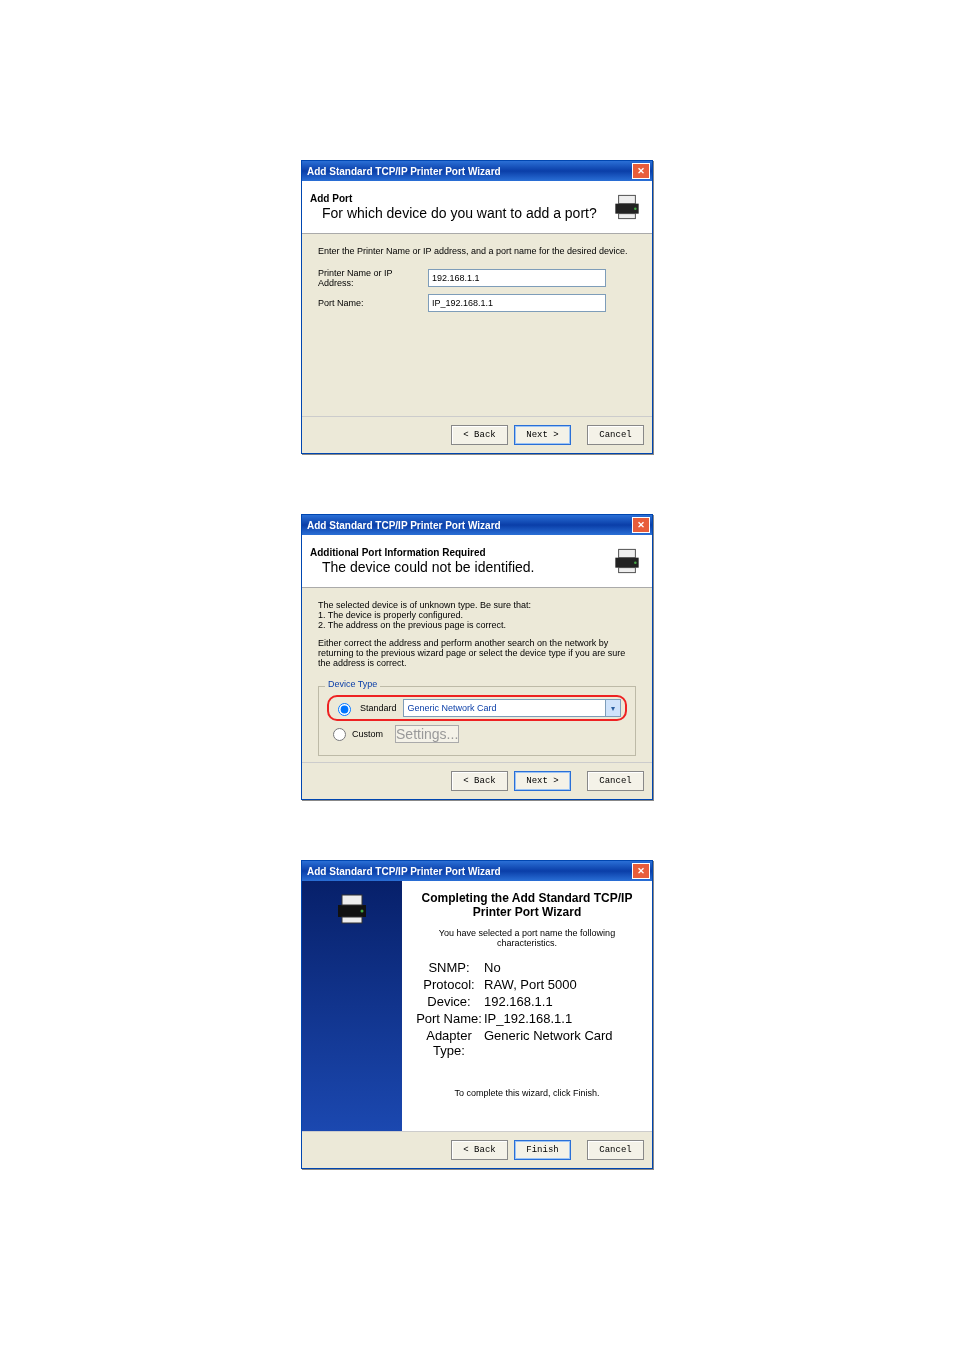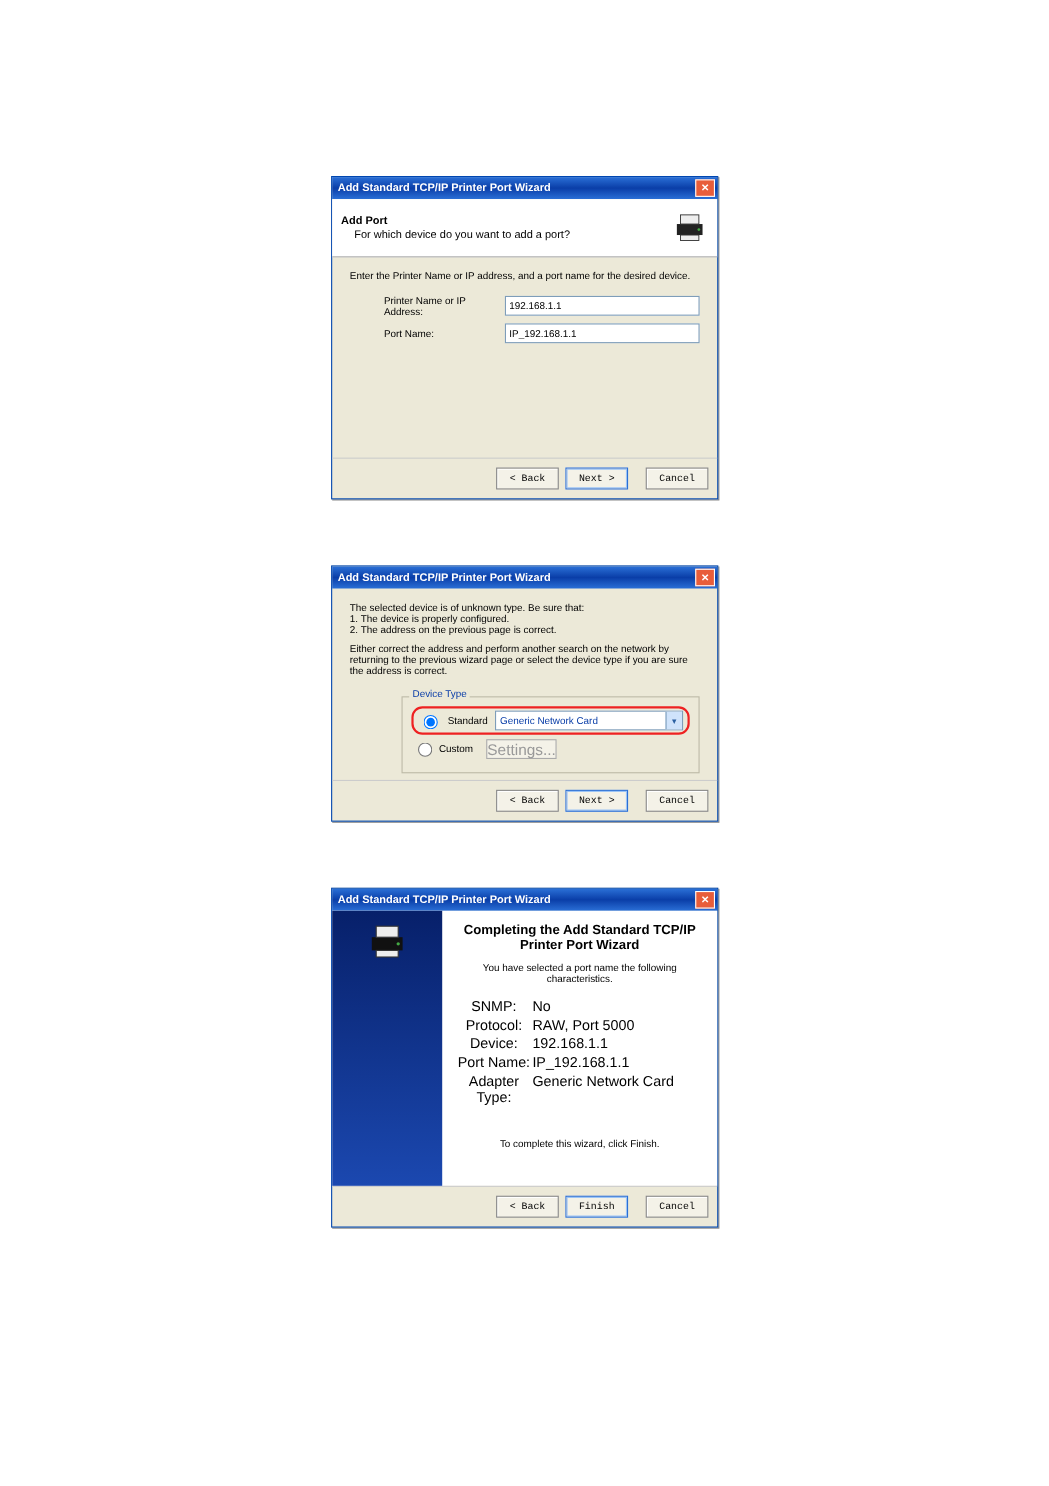--- a/index.html
+++ b/index.html
@@ -51,34 +51,34 @@
     background: #fff;
     border-bottom: 1px solid #aaa;
     padding: 6px 8px;
     display: flex;
     justify-content: space-between;
     align-items: center;
     min-height: 40px;
   }
   .header-text { flex: 1; }
   .header-title { font-weight: bold; font-size: 10px; }
-  .header-sub { font-size: 10px; margin-left: 12px; margin-top: 1px; }
+  .header-sub { font-size: 14px; margin-left: 12px; margin-top: 1px; }
   .printer-icon {
     width: 34px;
     height: 30px;
   }
   .printer-icon svg { width: 100%; height: 100%; }
   .body {
     padding: 12px 16px 10px 16px;
     font-size: 9px;
     min-height: 160px;
   }
   .instr { margin-bottom: 12px; }
   .field-row { display: flex; align-items: center; margin-bottom: 6px; }
-  .field-label { width: 110px; margin-left: 31px; }
+  .field-label { width: 110px; }
   .text-input {
     flex: 1;
     max-width: 170px;
     border: 1px solid #7e9db9;
     background: #fff;
     padding: 1px 3px;
     font-size: 9px;
     height: 14px;
   }
   .btnbar {
@@ -98,21 +98,20 @@
     display: flex;
     align-items: center;
     justify-content: center;
     box-shadow: inset 1px 1px 0 #fff;
   }
   .group-box {
     border: 1px solid #bdbaa7;
     margin-top: 18px;
     padding: 8px;
     position: relative;
-    margin-left: 47px;
   }
   .group-title {
     position: absolute;
     top: -8px;
     left: 6px;
     background: #ece9d8;
     padding: 0 3px;
     font-size: 9px;
     color: #0a3ea8;
   }
@@ -231,20 +230,34 @@
       <div class="btn">&lt; Back</div>
       <div class="btn default-btn">Next &gt;</div>
       <div class="btn" style="margin-left:10px">Cancel</div>
     </div>
   </div>
 
   <div class="dialog">
     <div class="titlebar">
       <span>Add Standard TCP/IP Printer Port Wizard</span>
       <div class="close-btn">✕</div>
+    </div>
+    <div class="header">
+      <div class="header-text">
+        <div class="header-title">Additional Port Information Required</div>
+        <div class="header-sub">The device could not be identified.</div>
+      </div>
+      <div class="printer-icon">
+        <svg viewBox="0 0 40 36">
+            <rect x="6" y="14" width="28" height="12" fill="#222"></rect>
+            <rect x="10" y="4" width="20" height="10" fill="#eee" stroke="#333"></rect>
+            <rect x="10" y="26" width="20" height="6" fill="#eee" stroke="#333"></rect>
+            <circle cx="30" cy="20" r="1.5" fill="#4a4"></circle>
+          </svg>
+      </div>
     </div>
     <div class="body" style="min-height:auto;padding-bottom:6px">
       <div>The selected device is of unknown type.  Be sure that:</div>
       <div>1. The device is properly configured.</div>
       <div>2. The address on the previous page is correct.</div>
       <div style="margin-top:8px">Either correct the address and perform another search on the network by returning to the previous wizard page or select the device type if you are sure the address is correct.</div>
 
       <div class="group-box">
         <div class="group-title">Device Type</div>
         <div class="highlight-row">

